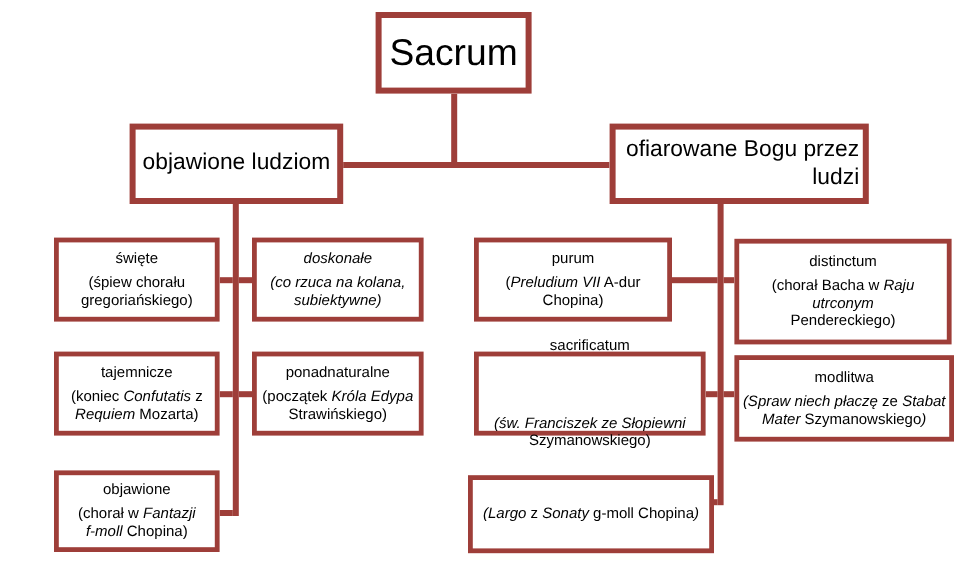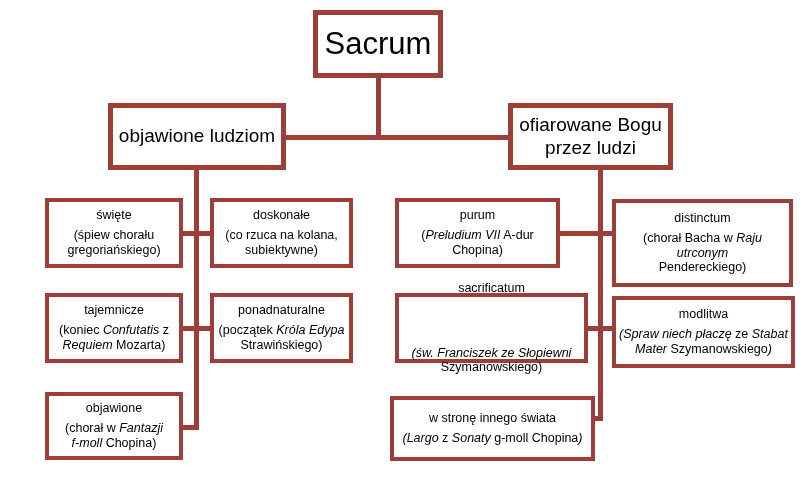--- a/index.html
+++ b/index.html
@@ -41,30 +41,30 @@
   <div class="conn" style="left:603px;top:326px;width:9px;height:5px;"></div>
   <div class="conn" style="left:594px;top:416px;width:4px;height:5px;"></div>
 
   <div class="node lvl1" style="left:313px;top:10px;width:130px;height:68px;">
     <span class="label">Sacrum</span>
   </div>
 
   <div class="node lvl2" style="left:108px;top:103px;width:178px;height:67px;">
     <span class="label">objawione ludziom</span>
   </div>
-  <div class="node lvl2" style="left:508px;top:103px;width:165px;height:67px;">
+  <div class="node lvl2" style="left:508px;top:103px;width:216px;height:67px;text-align:right;">
     <span class="label">ofiarowane Bogu przez ludzi</span>
   </div>
 
   <div class="node" style="left:45px;top:198px;width:138px;height:70px;">
     <div class="title">święte</div>
     <div class="subtitle"><span>(śpiew chorału
 gregoriańskiego)</span></div>
   </div>
-  <div class="node" style="left:210px;top:198px;width:143px;height:70px;">
+  <div class="node" style="left:210px;top:198px;width:143px;height:70px;font-style:italic;">
     <div class="title">doskonałe</div>
     <div class="subtitle"><span>(co rzuca na kolana,
 subiektywne)</span></div>
   </div>
   <div class="node" style="left:45px;top:293px;width:138px;height:70px;">
     <div class="title">tajemnicze</div>
     <div class="subtitle"><span>(koniec </span><i>Confutatis</i><span> z
 </span><i>Requiem</i><span> Mozarta)</span></div>
   </div>
   <div class="node" style="left:210px;top:293px;width:143px;height:70px;">
@@ -92,17 +92,16 @@
     <div class="title">sacrificatum</div>
     <div class="subtitle"><i>(św. Franciszek ze Słopiewni</i><span>
 Szymanowskiego)</span></div>
   </div>
   <div class="node" style="left:612px;top:296px;width:183px;height:72px;">
     <div class="title">modlitwa</div>
     <div class="subtitle"><i>(Spraw niech płaczę</i><span> ze </span><i>Stabat
 Mater</i><span> Szymanowskiego</span><i>)</i></div>
   </div>
   <div class="node" style="left:390px;top:396px;width:205px;height:65px;">
-    <div class="title">w stronę innego świata</div>
     <div class="subtitle"><i>(Largo</i><span> z </span><i>Sonaty</i><span> g-moll Chopina</span><i>)</i></div>
   </div>
 
 </div>
 
 </body></html>

